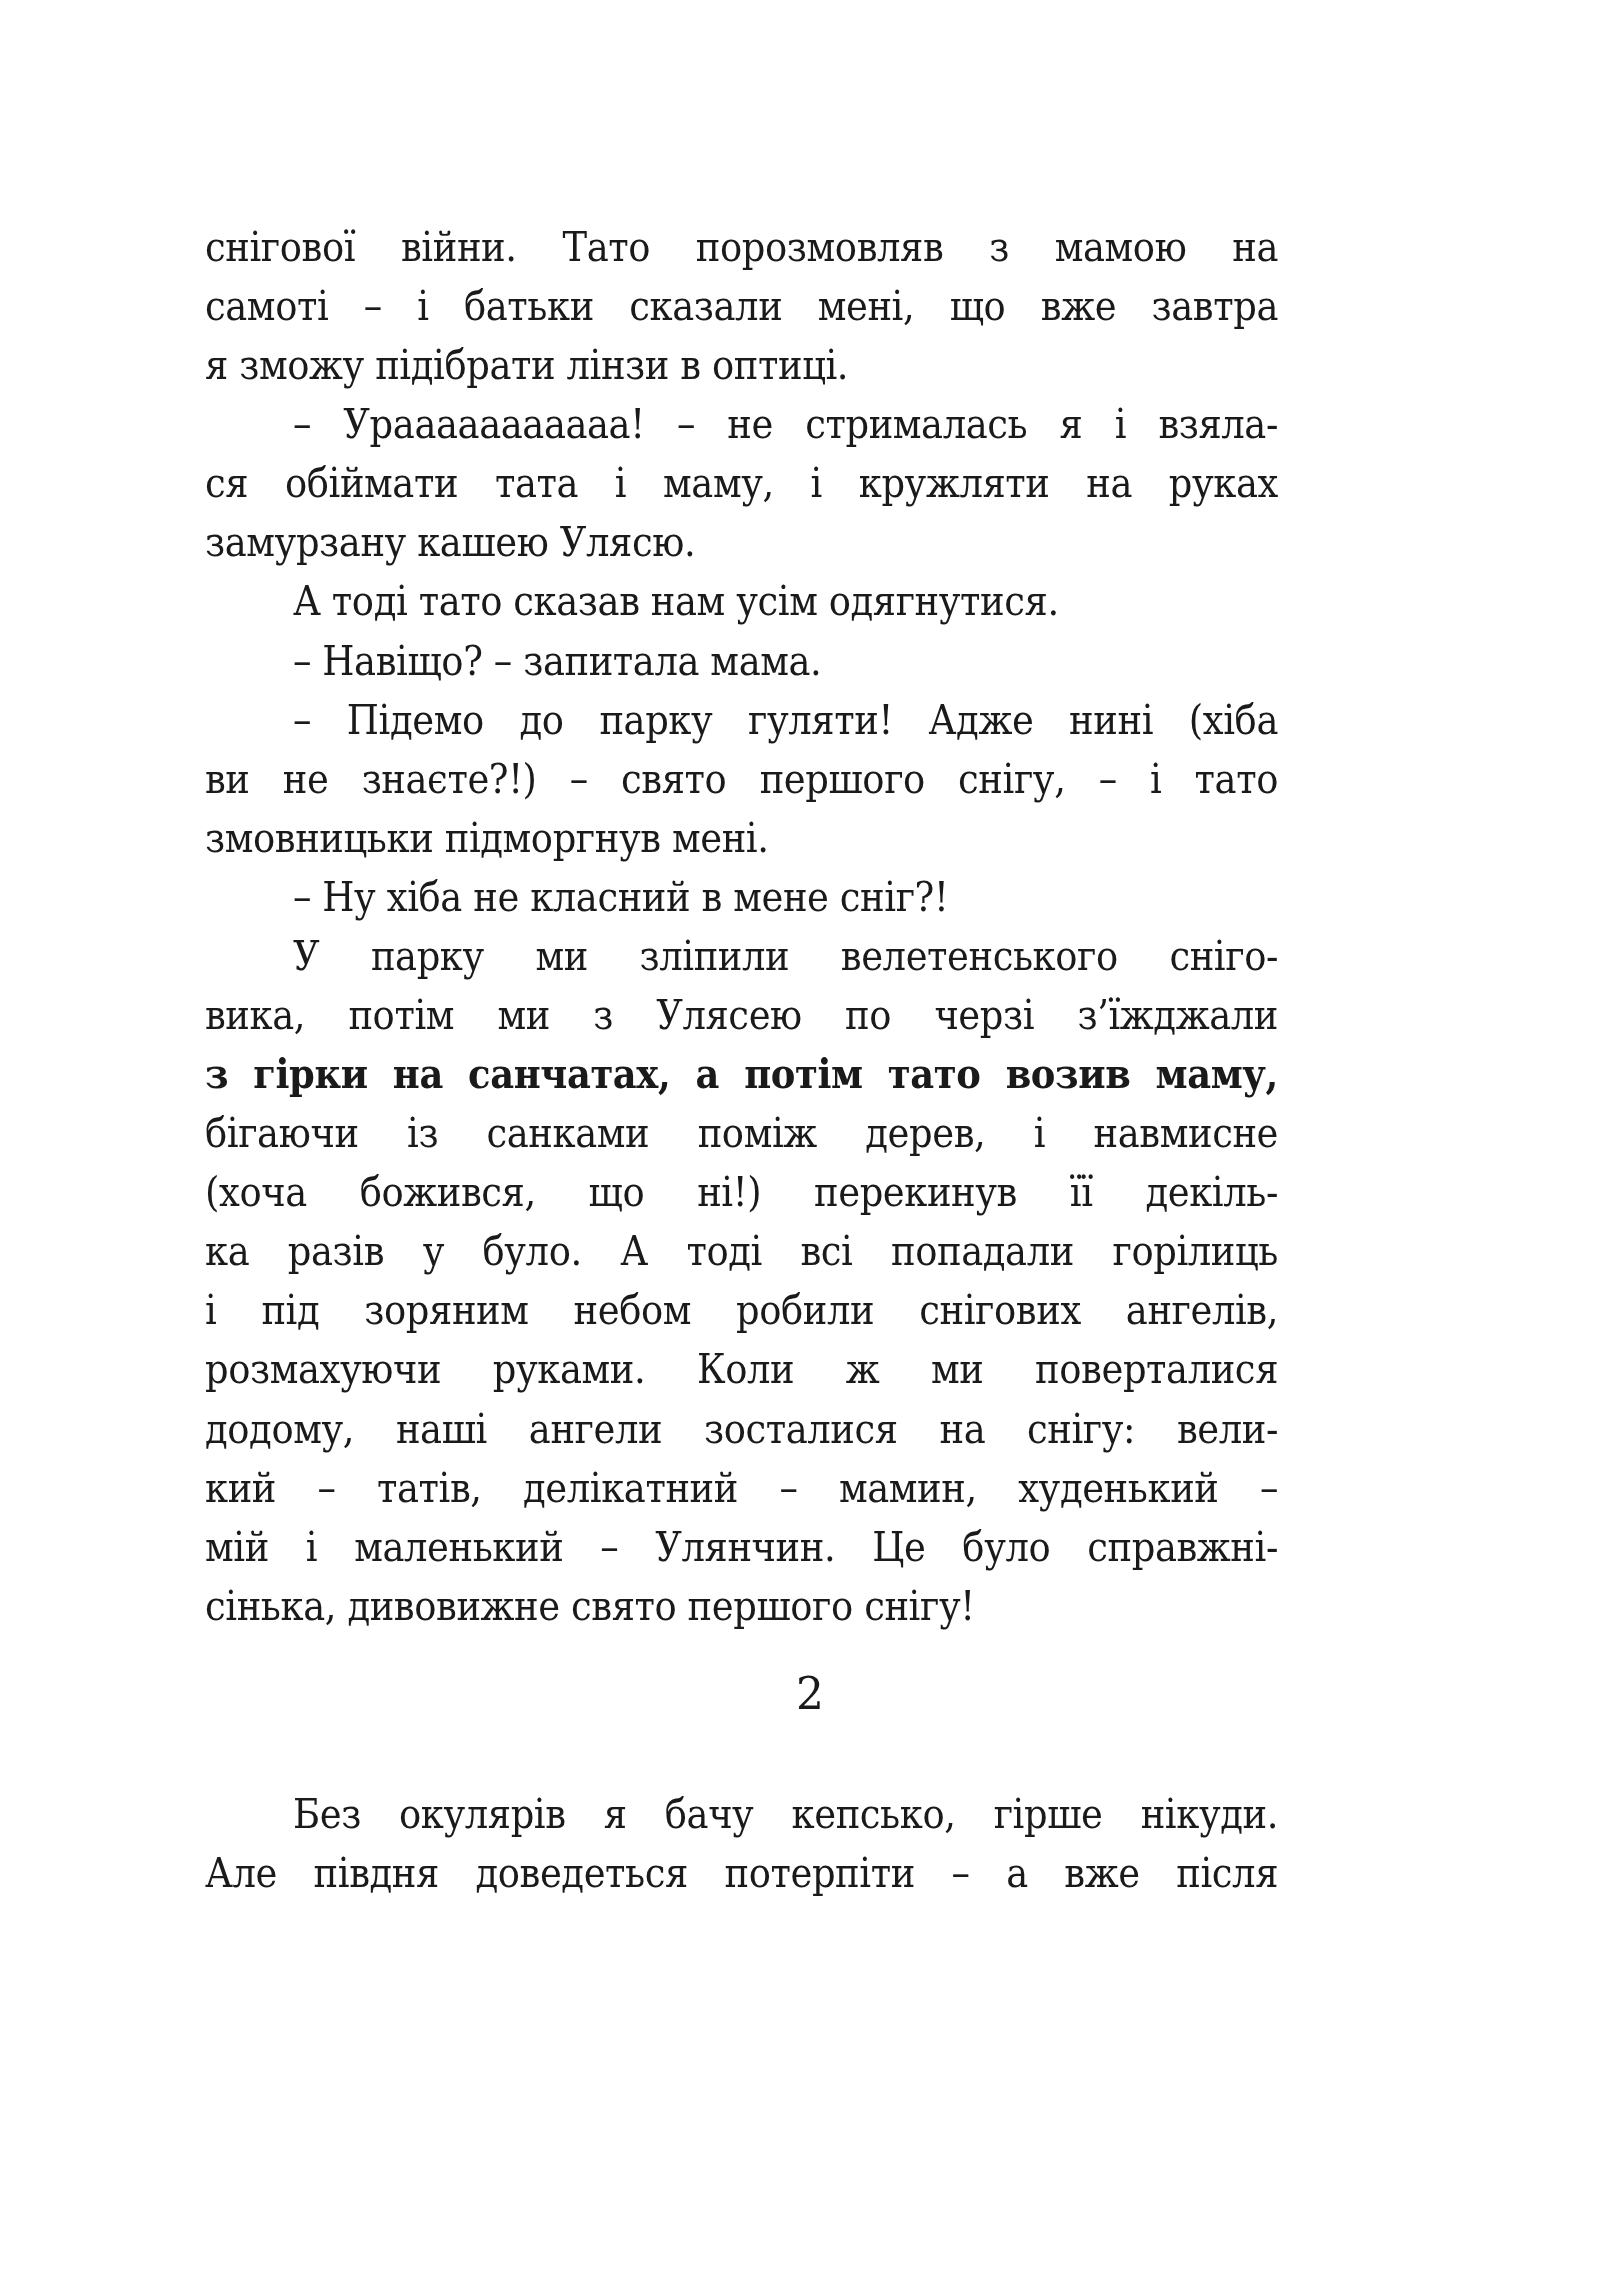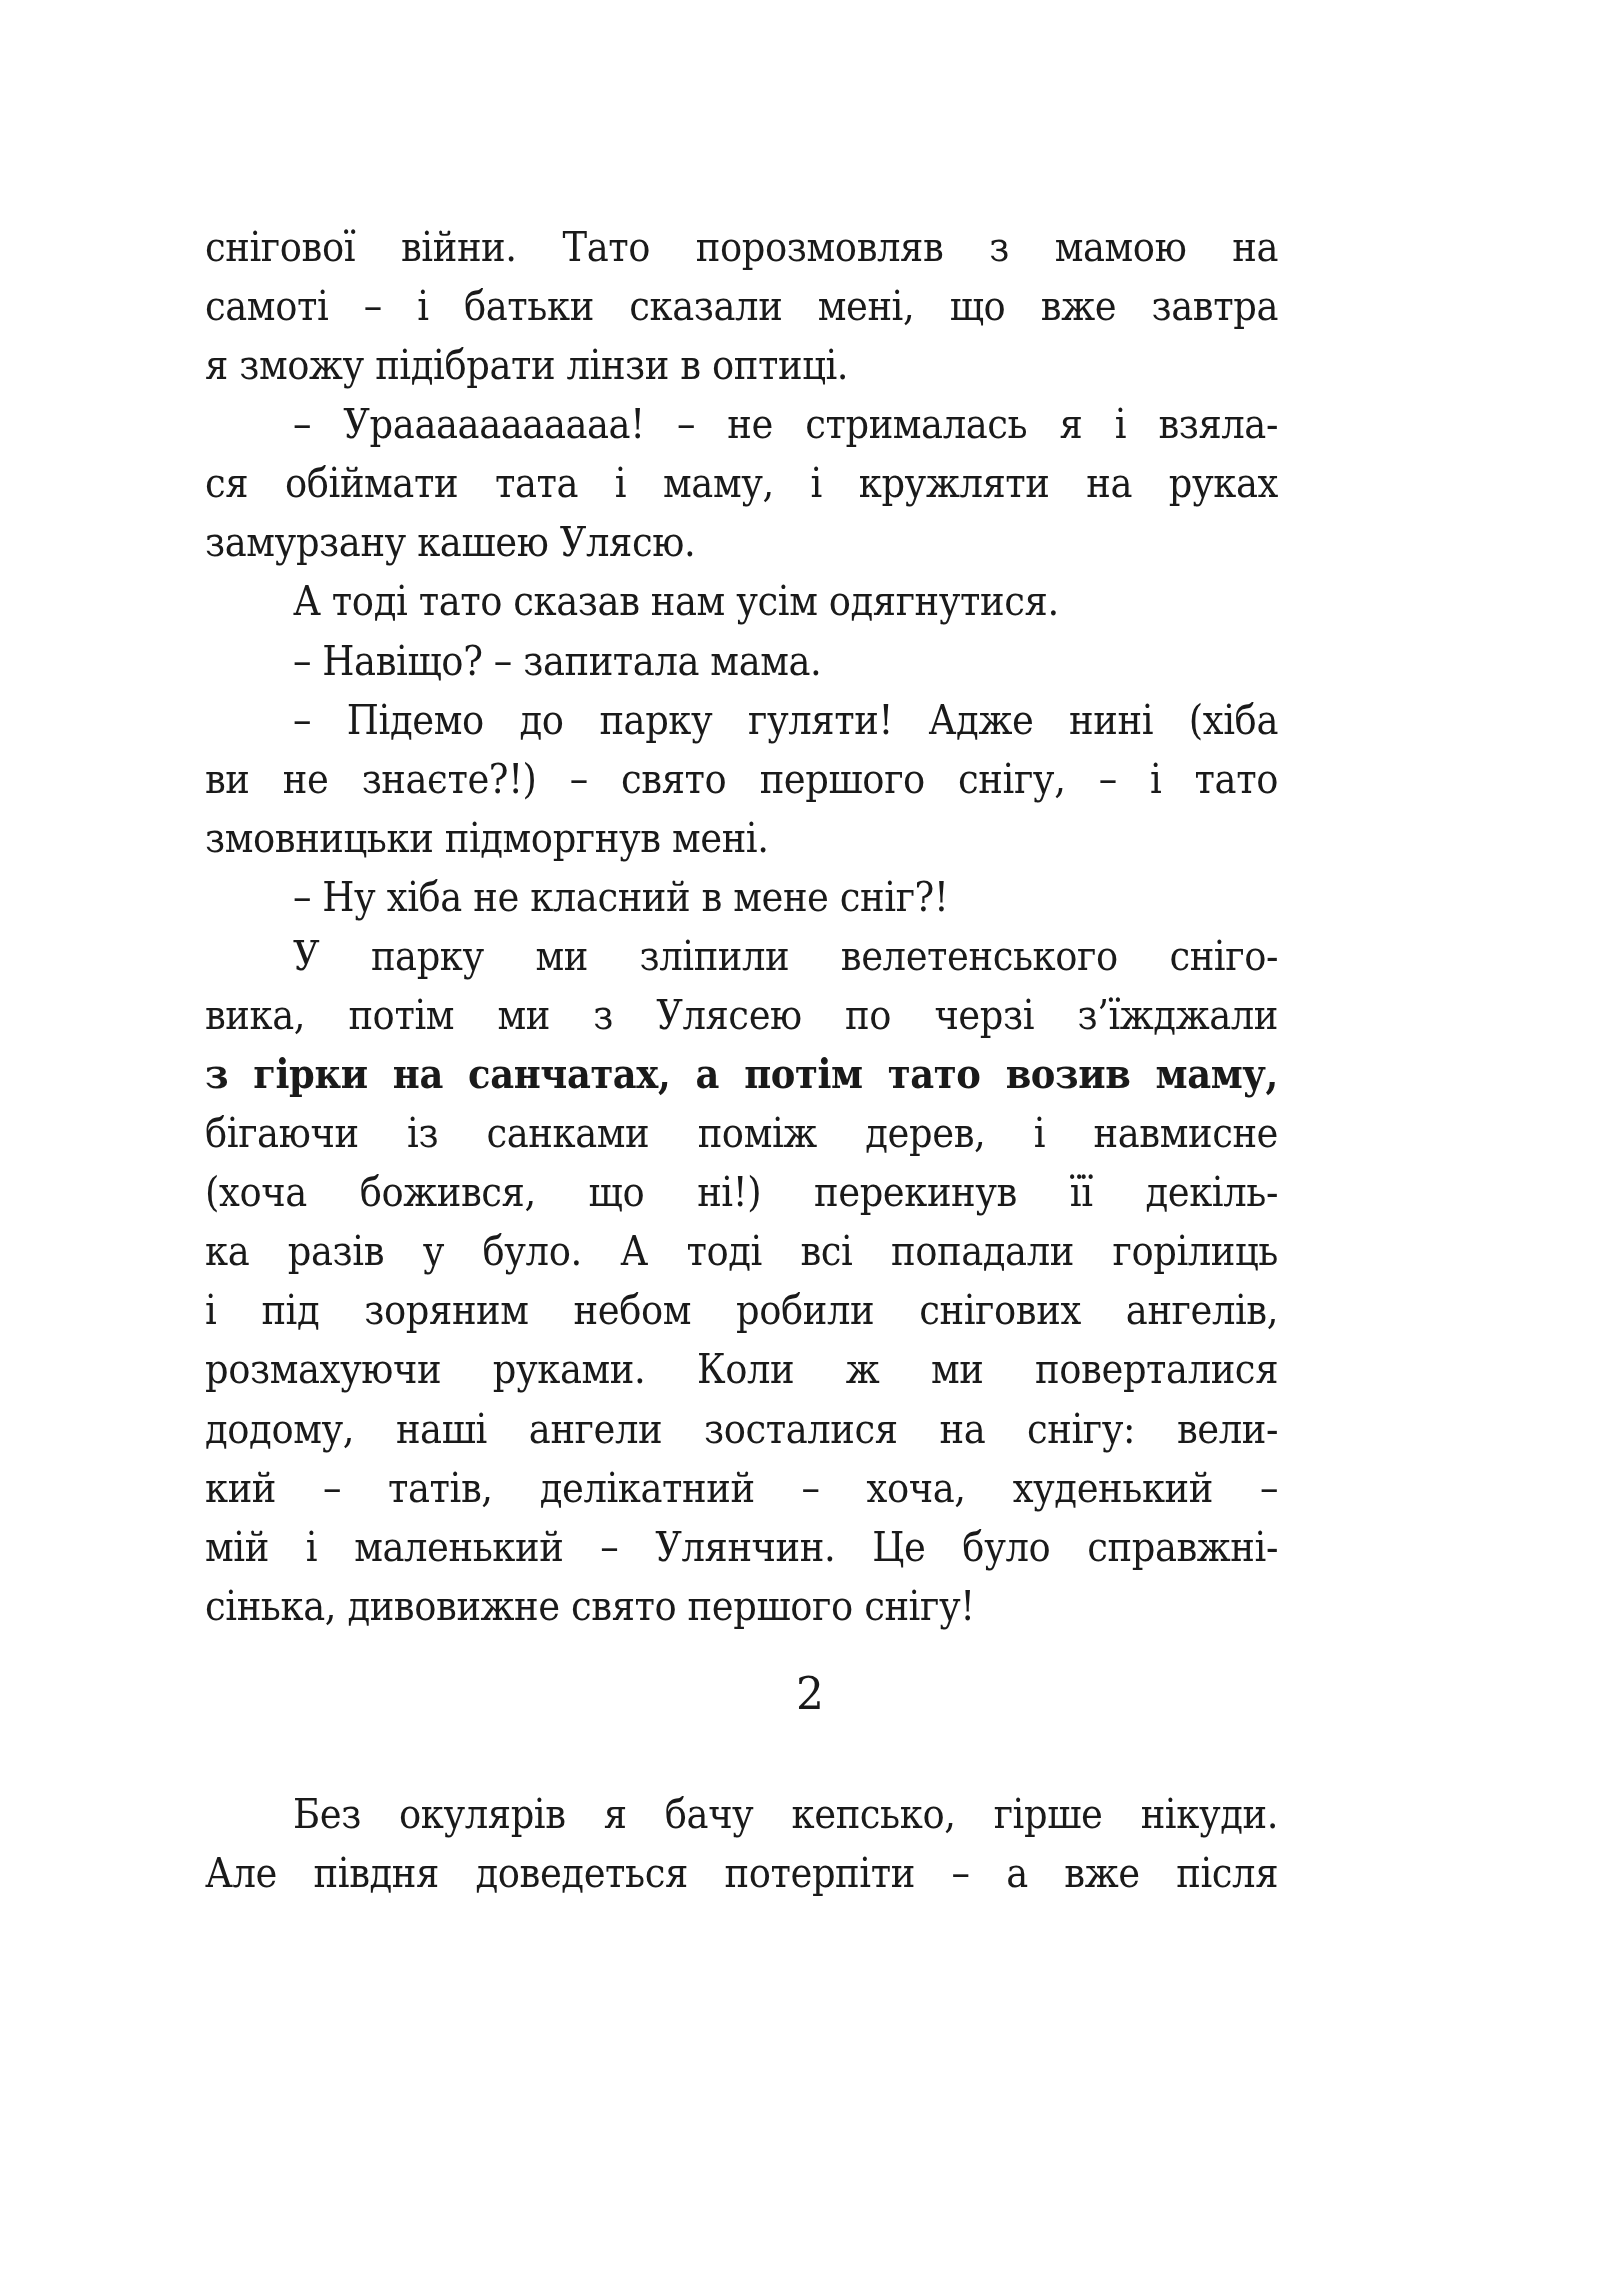--- a/index.html
+++ b/index.html
@@ -90,21 +90,21 @@
     <div class="line indent" style="top:650px;"><span>– Ну хіба не класний в мене сніг?!</span></div>
     <div class="line justify indent" style="top:709px;">У парку ми зліпили велетенського сніго-</div>
     <div class="line justify" style="top:768px;">вика, потім ми з Улясею по черзі з’їжджали</div>
     <div class="line justify" style="top:827px;font-weight:bold;">з гірки на санчатах, а потім тато возив маму,</div>
     <div class="line justify" style="top:886px;">бігаючи із санками поміж дерев, і навмисне</div>
     <div class="line justify" style="top:945px;">(хоча божився, що ні!) перекинув її декіль-</div>
     <div class="line justify" style="top:1004px;">ка разів у було. А тоді всі попадали горілиць</div>
     <div class="line justify" style="top:1063px;">і під зоряним небом робили снігових ангелів,</div>
     <div class="line justify" style="top:1122px;">розмахуючи руками. Коли ж ми поверталися</div>
     <div class="line justify" style="top:1182px;">додому, наші ангели зосталися на снігу: вели-</div>
-    <div class="line justify" style="top:1241px;">кий – татів, делікатний – хоча, худенький –</div>
+    <div class="line justify" style="top:1241px;">кий – татів, делікатний – мамин, худенький –</div>
     <div class="line justify" style="top:1300px;">мій і маленький – Улянчин. Це було справжні-</div>
     <div class="line" style="top:1359px;"><span>сінька, дивовижне свято першого снігу!</span></div>
   </div>
 
   <div class="section-number">2</div>
 
   <div class="text-block" style="top:1785px;">
     <div class="line justify indent" style="top:0px;">Без окулярів я бачу кепсько, гірше нікуди.</div>
     <div class="line justify" style="top:59px;">Але півдня доведеться потерпіти – а вже після</div>
   </div>

